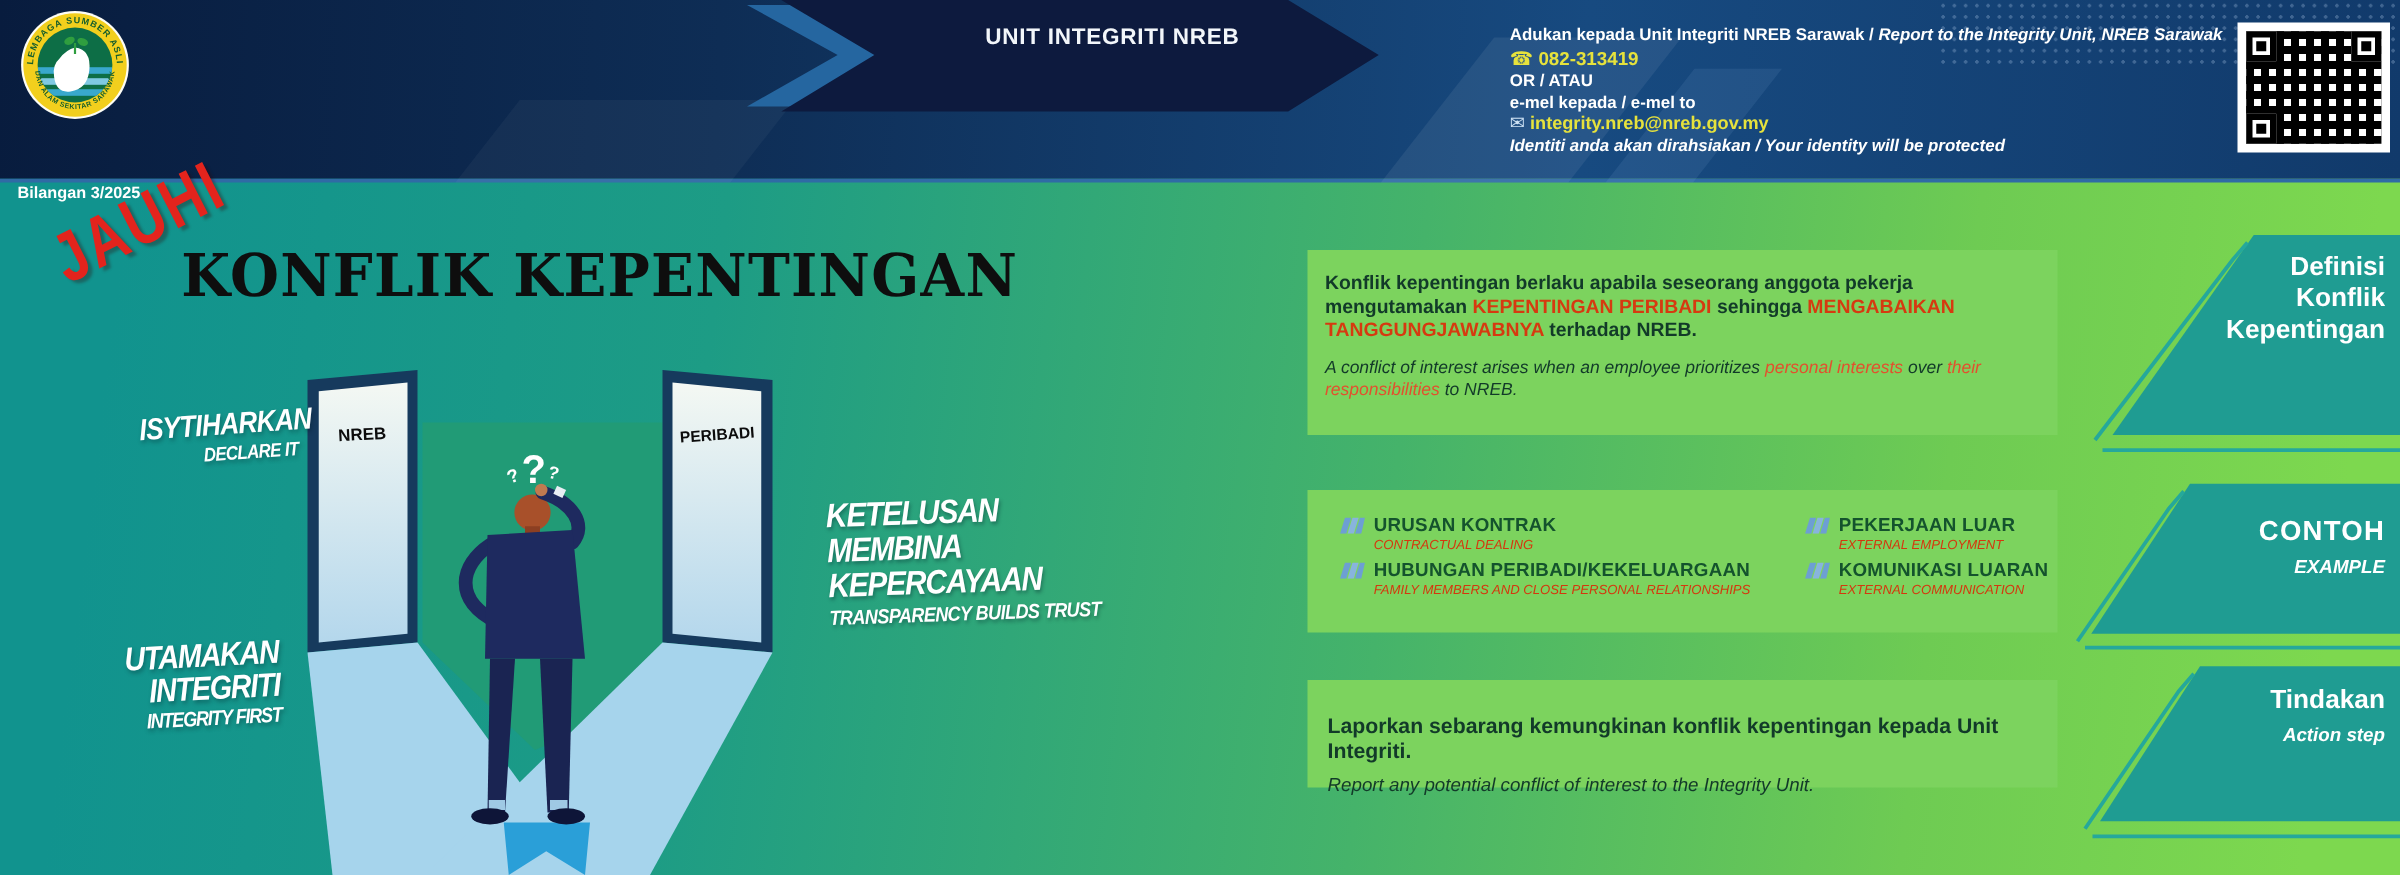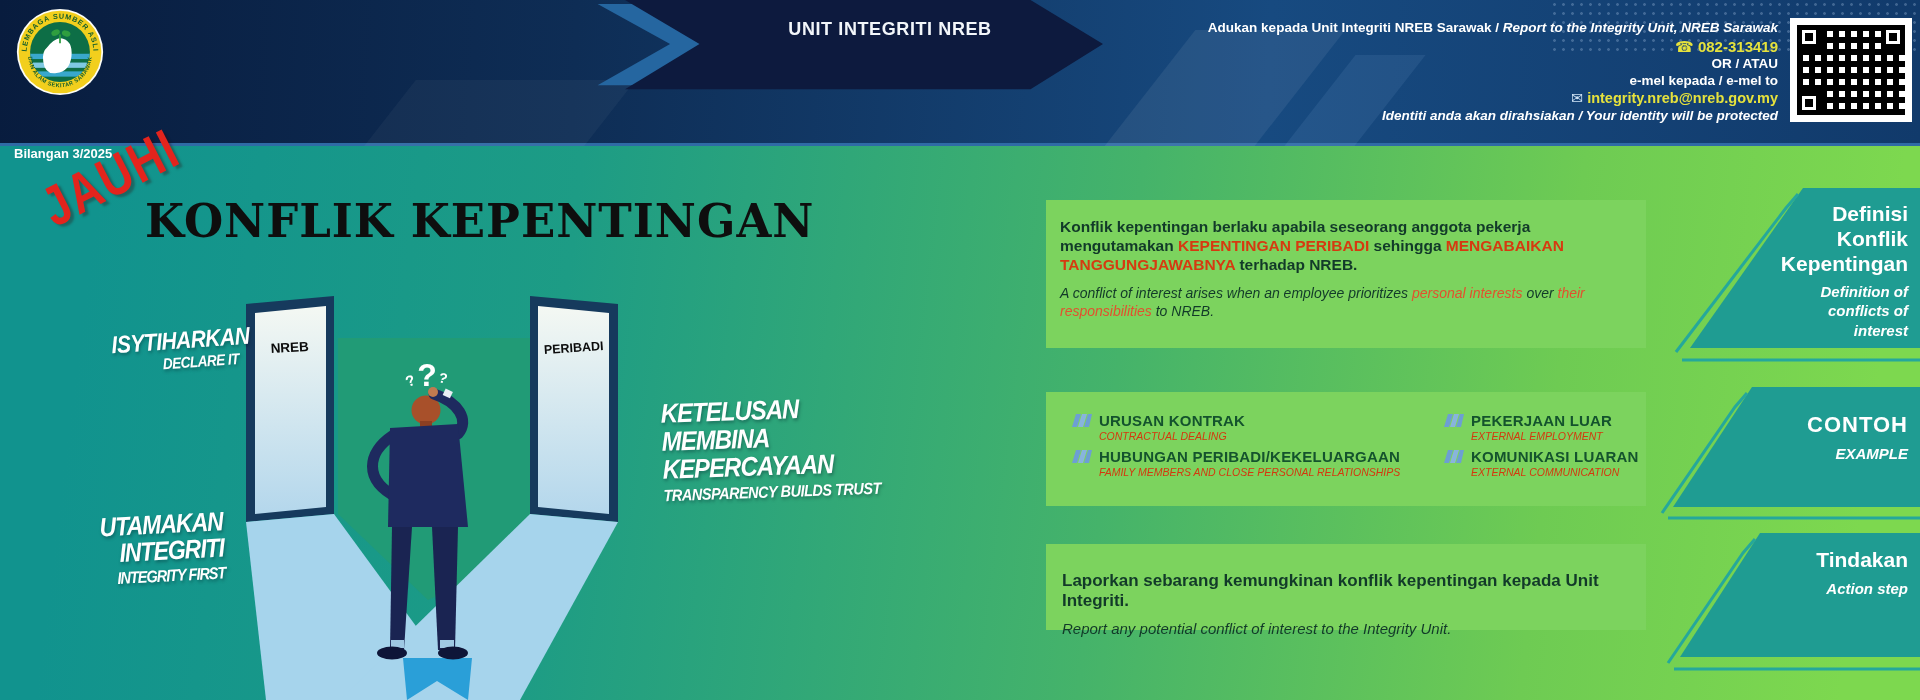--- a/index.html
+++ b/index.html
@@ -18,21 +18,21 @@
   .header-deco { position:absolute; inset:0; width:100%; height:100%; }
   .org-block { position:absolute; left:127px; top:19px; color:#f4f8fb; font-weight:bold; }
   .org-line1 { font-size:19px; letter-spacing:.3px; }
   .org-line2 { font-size:19px; letter-spacing:.2px; margin-top:4px; }
   .unit-banner {
     position:absolute; left:740px; top:19px; width:300px; text-align:center;
     color:#f2f6fa; font-size:18px; font-weight:bold; letter-spacing:.6px;
   }
   .issue-no { position:absolute; left:14px; top:98px; color:#fff; font-size:13px; font-weight:bold;margin-top:48px; }
   .contact {
-    position:absolute; right:142px; top:20px; text-align:right;
+    position:absolute; right:142px; top:20px; 
     color:#fff; font-size:13.5px; font-weight:bold; line-height:1.24;
   }
   .contact .em { font-style:italic; }
   .contact .yellow { color:#e6e23c; }
   .contact .phone-line { font-size:15px; margin-top:1px; }
   .contact .email-line { font-size:14.5px; }
   .glyph { font-family:"DejaVu Sans", sans-serif; font-weight:normal; }
   .dots {
     position:absolute; right:0; top:0; width:370px; height:54px; opacity:.55;
     background-image:radial-gradient(circle, rgba(185,210,240,.5) 1.3px, transparent 1.5px);
@@ -327,25 +327,20 @@
         <line x1="34" y1="669" x2="280" y2="669"></line>
     </g>
   </svg>
 
   <div class="tab tab1">
     <div class="tab-title">
       <div>Definisi</div>
       <div>Konflik</div>
       <div>Kepentingan</div>
     </div>
-    <div class="tab-sub">
-      <div>Definition of</div>
-      <div>conflicts of</div>
-      <div>interest</div>
-    </div>
   </div>
   <div class="tab tab2">
     <div class="tab-title caps">CONTOH</div>
     <div class="tab-sub">EXAMPLE</div>
   </div>
   <div class="tab tab3">
     <div class="tab-title">Tindakan</div>
     <div class="tab-sub">Action step</div>
   </div>
 

